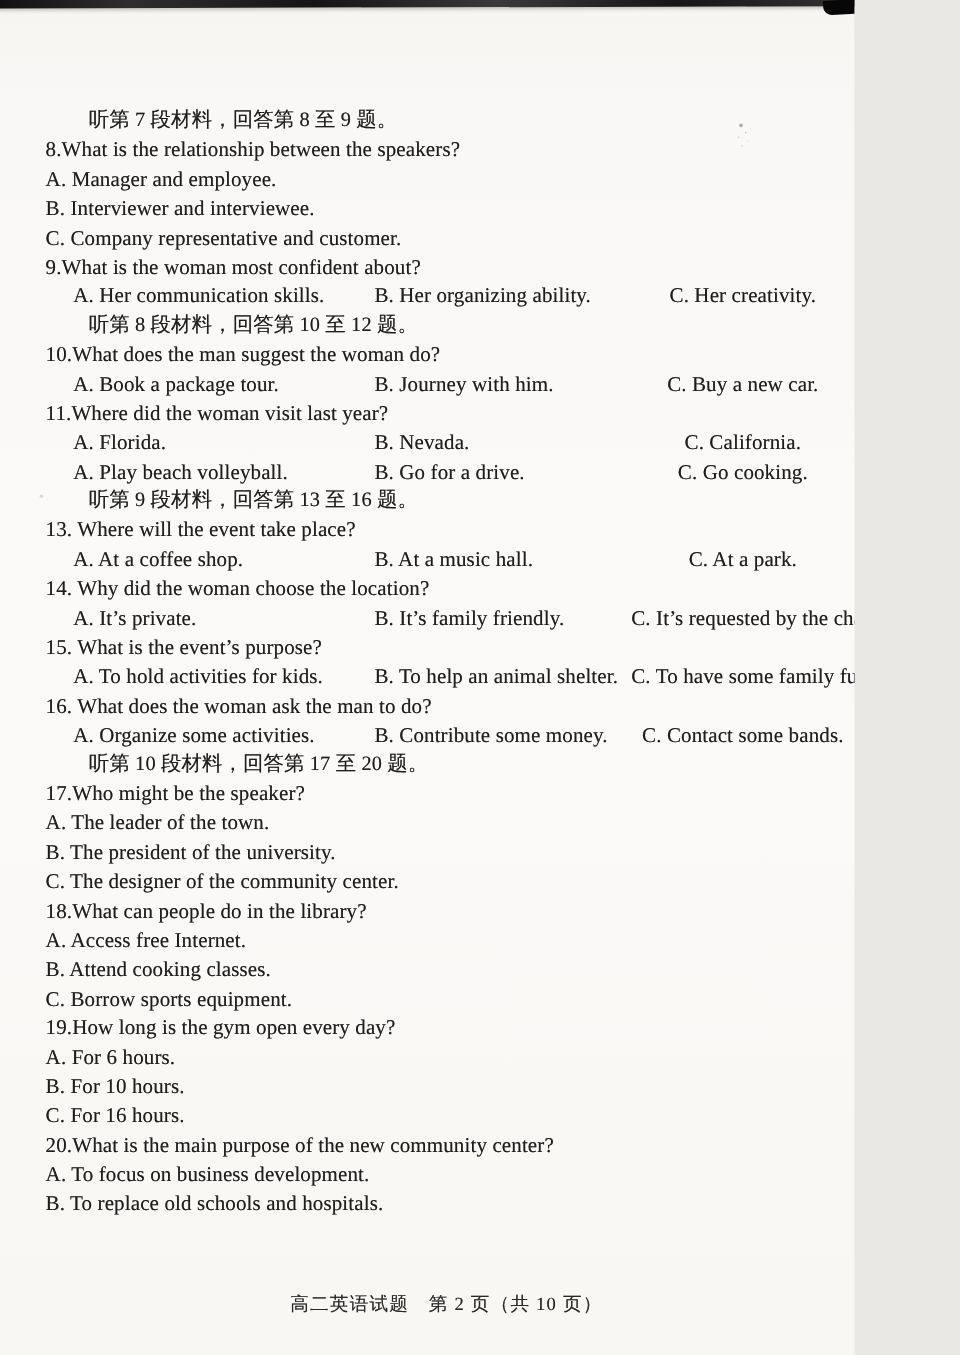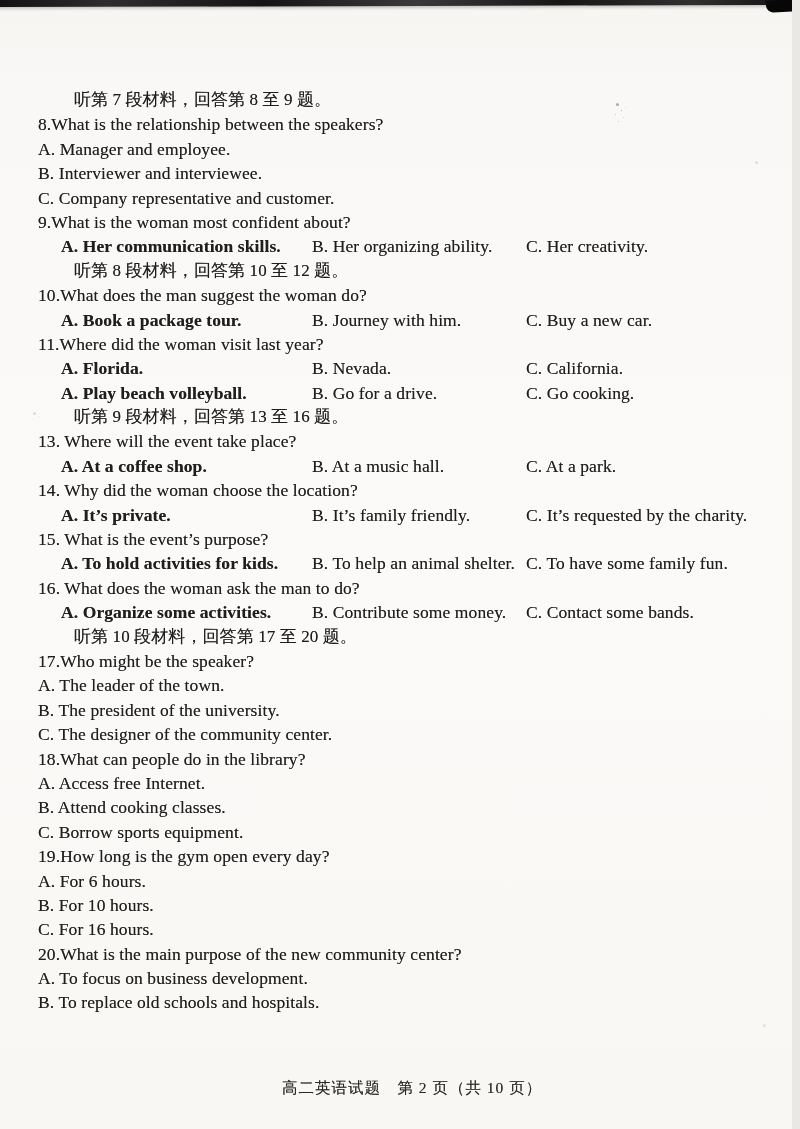--- a/index.html
+++ b/index.html
@@ -7,21 +7,21 @@
     padding: 0;
   }
   body {
     width: 800px;
     height: 1129px;
     background: #e9e8e5;
     font-family: "Liberation Serif", "DejaVu Serif", serif;
   }
   .sheet {
     position: relative;
-    width: 792px;
+    width: 712px;
     height: 1129px;
     background: linear-gradient(180deg, #f6f5f2 0%, #f9f8f6 8%, #fbfaf8 50%, #f8f7f4 100%);
     overflow: hidden;
     color: #1e1e1e;
   }
   
   .topbar {
     position: absolute;
     top: -3px;
     left: -6px;
@@ -81,23 +81,23 @@
   .stem {
     padding-left: 38px;
   }
   .opt {
     padding-left: 38px;
   }
   .opt-row {
     display: flex;
     padding-left: 61px;
   }
-  .opt-row .opt-a { min-width: 245px; padding-right: 6px; font-weight: bold; }
+  .opt-row .opt-a { min-width: 245px; padding-right: 6px; }
   .opt-row .opt-b { min-width: 208px; padding-right: 6px; }
-  .opt-row .opt-c { flex: 1; }
+  .opt-row .opt-c { flex: 1; text-align: center; }
   .footer {
     position: absolute;
     top: 1078px;
     left: 16px;
     width: 100%;
     text-align: center;
     font-size: 15.5px;
     letter-spacing: 1px;
     color: #2a2a2a;
     line-height: 20px;

